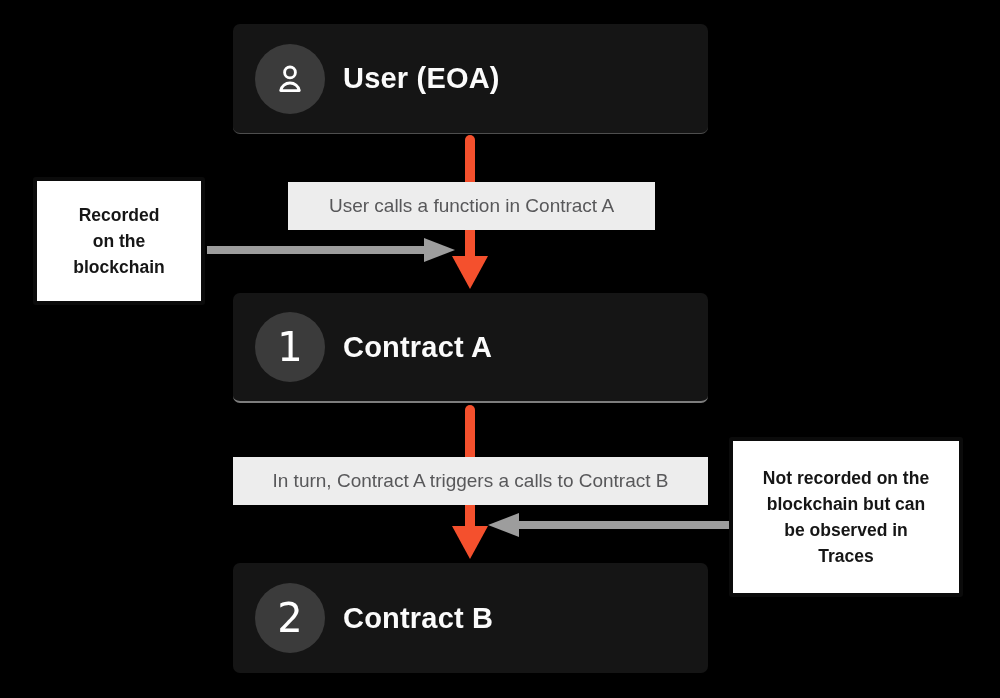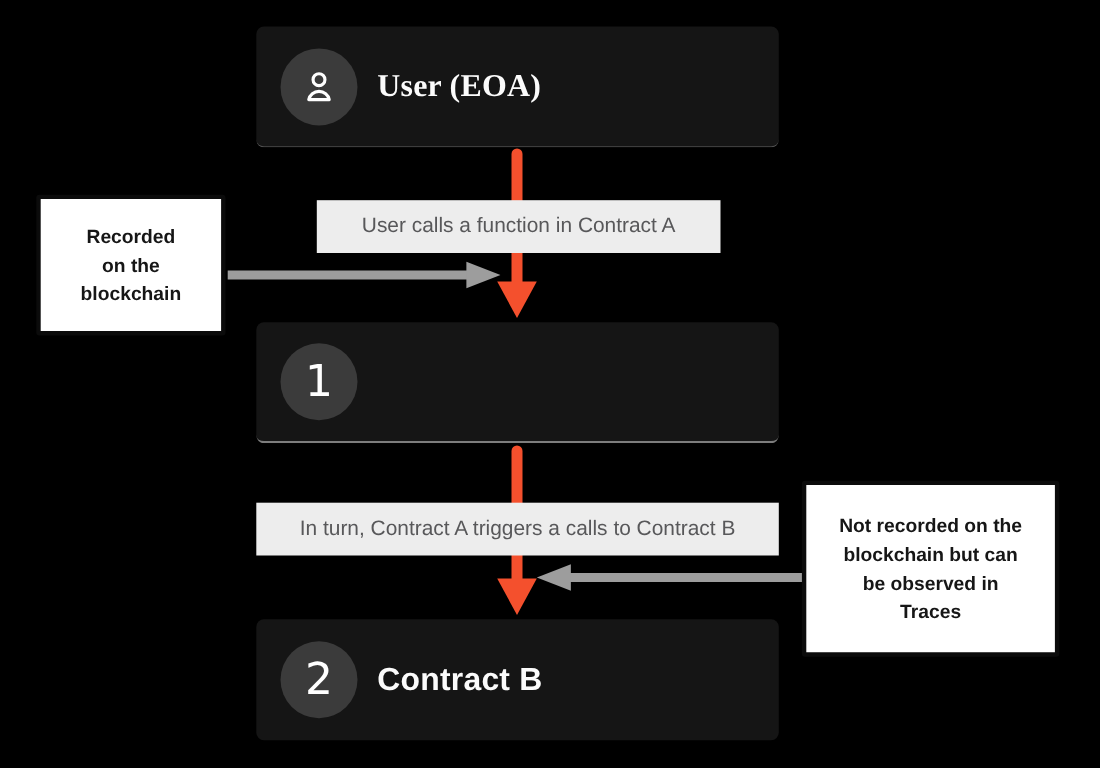--- a/index.html
+++ b/index.html
@@ -112,36 +112,37 @@
   <svg class="arrow" style="left:203px; top:236px;" width="252" height="28" aria-hidden="true">
     <line x1="4" y1="14" x2="224" y2="14" stroke="#9D9D9D" stroke-width="8"></line>
     <polygon points="221,2 252,14 221,26" fill="#9D9D9D"></polygon>
   </svg>
 
   <svg class="arrow" style="left:488px; top:511px;" width="252" height="28" aria-hidden="true">
     <line x1="248" y1="14" x2="28" y2="14" stroke="#9D9D9D" stroke-width="8"></line>
     <polygon points="31,2 0,14 31,26" fill="#9D9D9D"></polygon>
   </svg>
 
-  <div class="node hairline-soft" style="top:24px;font-family:Liberation Serif, serif;">
+  <div class="node hairline-soft" style="top:24px;">
     <div class="badge">
       <svg width="36" height="36" viewBox="0 0 24 24" aria-hidden="true">
         <circle cx="12" cy="7.6" r="3.6" fill="none" stroke="#ffffff" stroke-width="1.9"></circle>
         <path d="M5.8 19.7 a6.3 6.1 0 0 1 12.4 0 z" fill="none" stroke="#ffffff" stroke-width="1.9" stroke-linejoin="round"></path>
       </svg>
     </div>
     <div class="node-label">User (EOA)</div>
   </div>
 
   <div class="edge-label" style="left:288px; top:182px; width:367px;">User calls a function in Contract A</div>
 
   <div class="node hairline-strong" style="top:293px;">
     <div class="badge">
       <span class="badge-num">1</span>
     </div>
+    <div class="node-label">Contract A</div>
   </div>
 
   <div class="edge-label" style="left:233px; top:457px; width:475px;">In turn, Contract A triggers a calls to Contract B</div>
 
   <div class="node" style="top:563px;">
     <div class="badge">
       <span class="badge-num">2</span>
     </div>
     <div class="node-label">Contract B</div>
   </div>

